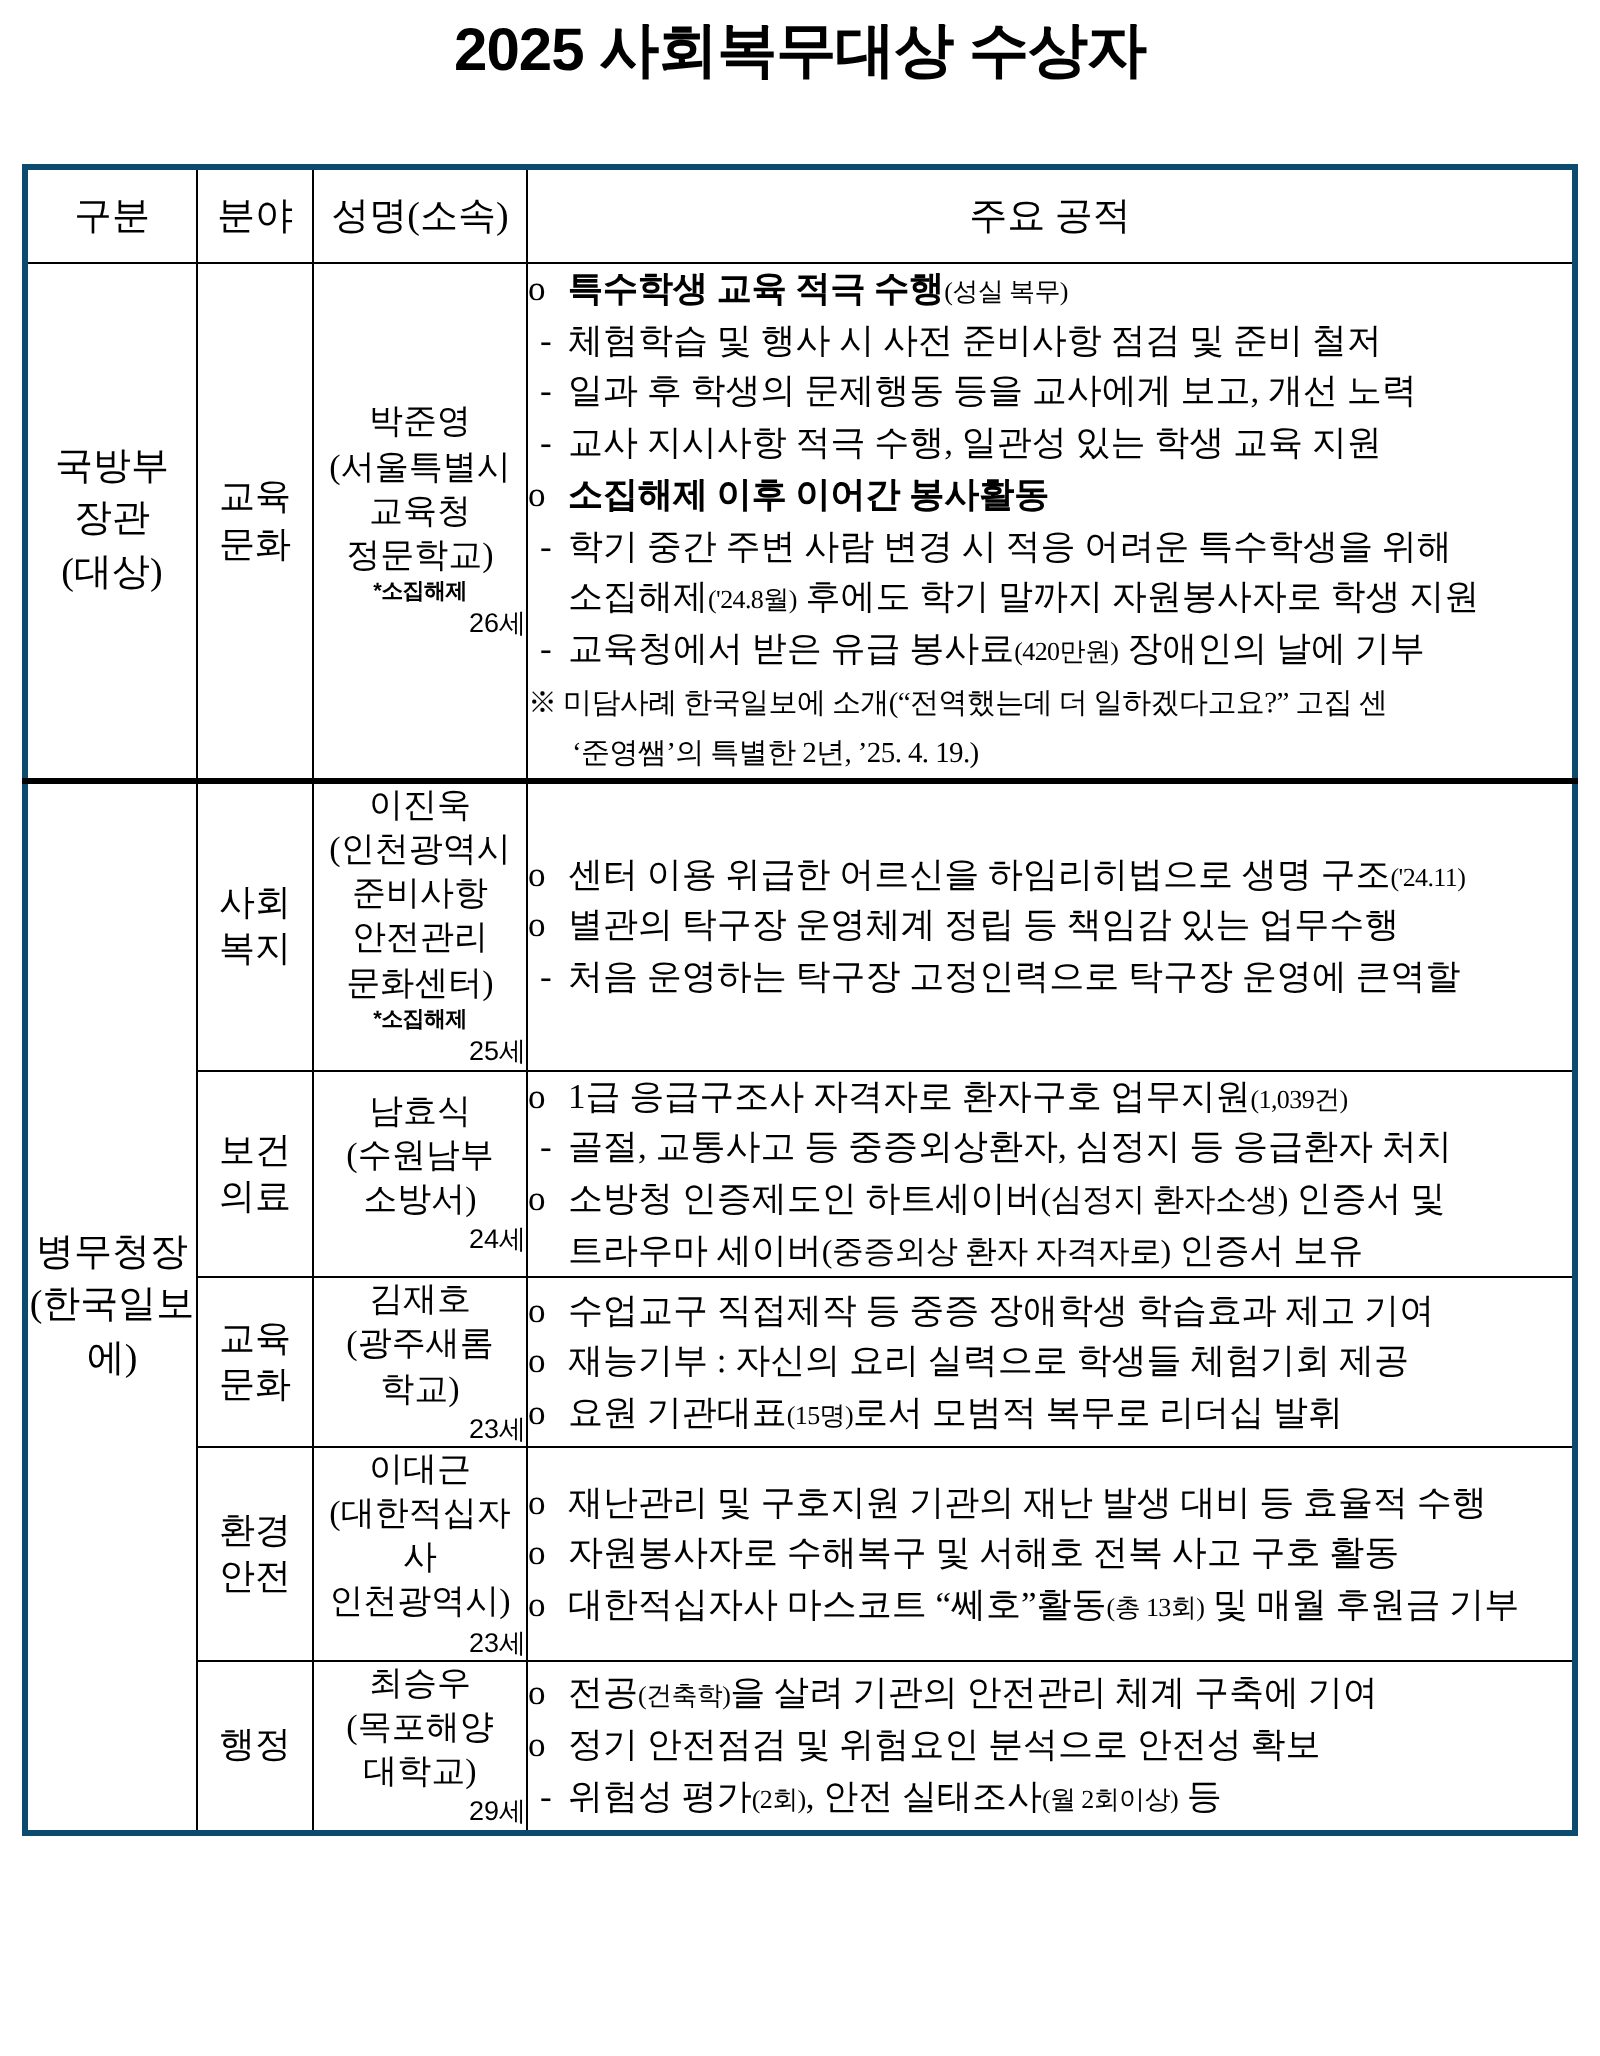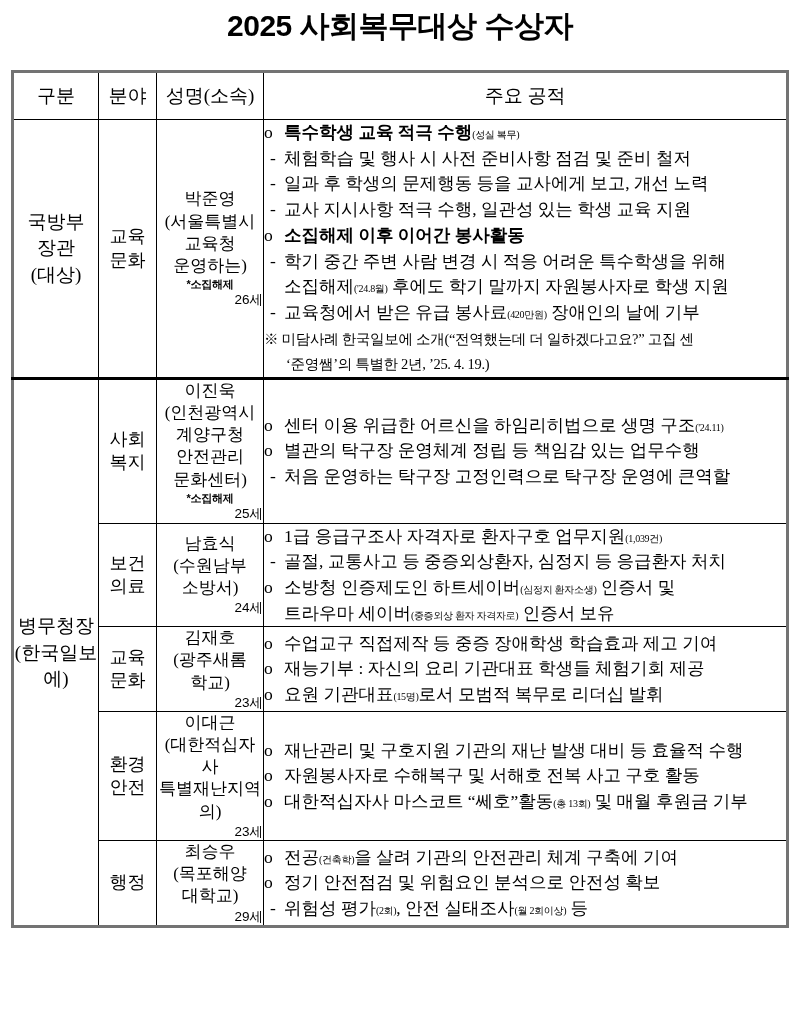--- a/index.html
+++ b/index.html
@@ -19,23 +19,23 @@
     font-size:30px;
     letter-spacing:-0.5px;
     padding-top:9px;
     padding-bottom:24px;
     line-height:1.1;
   }
 
   table.award-table {
     border-collapse:collapse;
     table-layout:fixed;
-    margin:4px auto;
+    margin:16px auto;
     width:775px;
-    border:3px solid #737373;
+    border:3px solid #0c4a6e;
   }
   table.award-table td, table.award-table th {
     border:1px solid #000;
     padding:0;
     vertical-align:middle;
     font-weight:normal;
   }
 
   col.c1 { width:86px; }
   col.c2 { width:58px; }
@@ -93,22 +93,22 @@
     text-align:left;
   }
   .merit .ln {
     display:block;
     white-space:nowrap;
   }
   .merit .b-o   { display:inline-block; width:20px; }
   .merit .b-d   { display:inline-block; width:20px; text-indent:6px; }
   .merit .b-ind { display:inline-block; width:20px; }
   .merit .strong { font-weight:bold; }
-  .merit .sm { font-size:10px; letter-spacing:-0.3px;text-align:right; }
-  .merit .xsm { font-size:10px; letter-spacing:-0.3px; }
+  .merit .sm { font-size:13px; letter-spacing:-0.3px;text-align:right; }
+  .merit .xsm { font-size:16px; letter-spacing:-0.3px; }
   .merit .note { font-size:14.5px; letter-spacing:-0.3px; }
   .merit .note-ind { display:inline-block; width:22px; }
 </style>
 </head>
 <body>
 
 <div class="page">
 
   <div class="doc-title">2025 사회복무대상 수상자</div>
 
@@ -135,21 +135,21 @@
             <div>(대상)</div>
           </td>
           <td class="field">
             <div>교육</div>
             <div>문화</div>
           </td>
           <td class="person">
             <span class="nm">박준영</span>
             <span class="org">(서울특별시</span>
             <span class="org">교육청</span>
-            <span class="org">운영하는)</span>
+            <span class="org">정문학교)</span>
             <span class="rel">*소집해제</span>
             <span class="age">26세</span>
           </td>
           <td class="merit">
             <span class="ln"><span class="b-o">o</span><span class="strong">특수학생 교육 적극 수행</span><span class="sm">(성실 복무)</span></span>
             <span class="ln"><span class="b-d">-</span><span>체험학습 및 행사 시 사전 준비사항 점검 및 준비 철저</span></span>
             <span class="ln"><span class="b-d">-</span><span>일과 후 학생의 문제행동 등을 교사에게 보고, 개선 노력</span></span>
             <span class="ln"><span class="b-d">-</span><span>교사 지시사항 적극 수행, 일관성 있는 학생 교육 지원</span></span>
             <span class="ln"><span class="b-o">o</span><span class="strong">소집해제 이후 이어간 봉사활동</span></span>
             <span class="ln"><span class="b-d">-</span><span>학기 중간 주변 사람 변경 시 적응 어려운 특수학생을 위해</span></span>
@@ -164,21 +164,21 @@
             <div>병무청장</div>
             <div>(한국일보에)</div>
           </td>
           <td class="field grp-sep-top">
             <div>사회</div>
             <div>복지</div>
           </td>
           <td class="person grp-sep-top">
             <span class="nm">이진욱</span>
             <span class="org">(인천광역시</span>
-            <span class="org">계양구청</span>
+            <span class="org">준비사항</span>
             <span class="org">안전관리</span>
             <span class="org">문화센터)</span>
             <span class="rel">*소집해제</span>
             <span class="age">25세</span>
           </td>
           <td class="merit grp-sep-top">
             <span class="ln"><span class="b-o">o</span><span>센터 이용 위급한 어르신을 하임리히법으로 생명 구조</span><span class="sm">('24.11)</span></span>
             <span class="ln"><span class="b-o">o</span><span>별관의 탁구장 운영체계 정립 등 책임감 있는 업무수행</span></span>
             <span class="ln"><span class="b-d">-</span><span>처음 운영하는 탁구장 고정인력으로 탁구장 운영에 큰역할</span></span>
           </td>
@@ -207,33 +207,33 @@
             <div>문화</div>
           </td>
           <td class="person">
             <span class="nm">김재호</span>
             <span class="org">(광주새롬</span>
             <span class="org">학교)</span>
             <span class="age">23세</span>
           </td>
           <td class="merit">
             <span class="ln"><span class="b-o">o</span><span>수업교구 직접제작 등 중증 장애학생 학습효과 제고 기여</span></span>
-            <span class="ln"><span class="b-o">o</span><span>재능기부 : 자신의 요리 기관대표 학생들 체험기회 제공</span></span>
+            <span class="ln"><span class="b-o">o</span><span>재능기부 : 자신의 요리 실력으로 학생들 체험기회 제공</span></span>
             <span class="ln"><span class="b-o">o</span><span>요원 기관대표</span><span class="sm">(15명)</span><span>로서 모범적 복무로 리더십 발휘</span></span>
           </td>
         </tr>
         <tr>
           <td class="field">
             <div>환경</div>
             <div>안전</div>
           </td>
           <td class="person">
             <span class="nm">이대근</span>
             <span class="org">(대한적십자사</span>
-            <span class="org">특별재난지역의)</span>
+            <span class="org">인천광역시)</span>
             <span class="age">23세</span>
           </td>
           <td class="merit">
             <span class="ln"><span class="b-o">o</span><span>재난관리 및 구호지원 기관의 재난 발생 대비 등 효율적 수행</span></span>
             <span class="ln"><span class="b-o">o</span><span>자원봉사자로 수해복구 및 서해호 전복 사고 구호 활동</span></span>
             <span class="ln"><span class="b-o">o</span><span>대한적십자사 마스코트 “쎄호”활동</span><span class="sm">(총 13회)</span><span> 및 매월 후원금 기부</span></span>
           </td>
         </tr>
         <tr>
           <td class="field">

